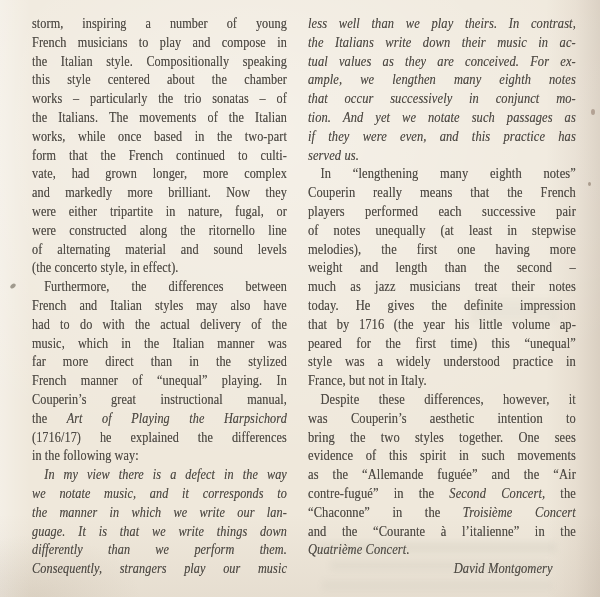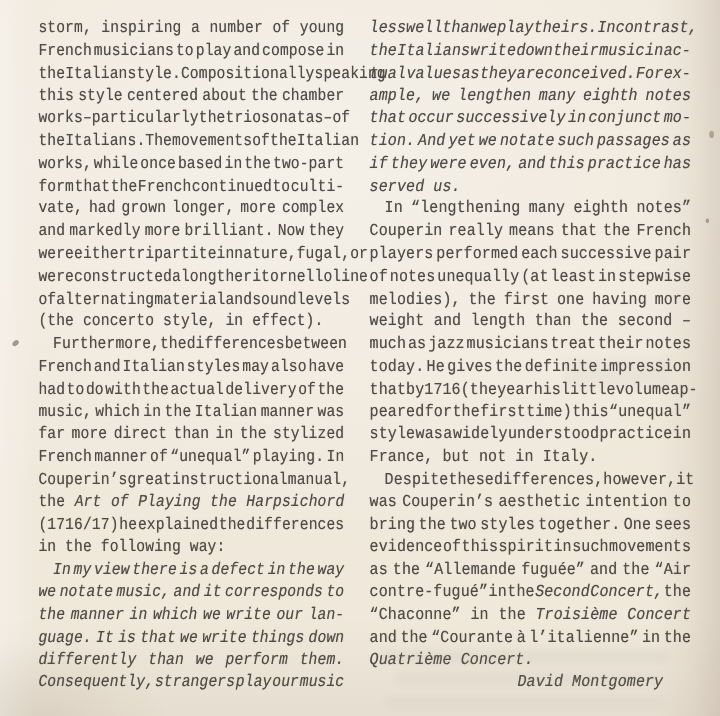--- a/index.html
+++ b/index.html
@@ -1,21 +1,21 @@
 <!DOCTYPE html>
 <html><head>
 <meta charset="utf-8">
 <style>
   html, body { margin: 0; padding: 0; }
   .page {
     position: relative;
     width: 600px;
     height: 597px;
     overflow: hidden;
-    font-family: Liberation Mono, monospace;
+    font-family: Liberation Serif, serif;
     background:
       radial-gradient(150px 90px at 6% 100%, rgba(120,98,72,0.10), rgba(120,98,72,0) 70%),
       radial-gradient(120% 90% at 42% 22%, rgba(255,255,255,0.38), rgba(255,255,255,0) 62%),
       linear-gradient(to right, rgba(125,92,70,0) 91%, rgba(125,92,70,0.07) 96%, rgba(105,78,60,0.16) 100%),
       linear-gradient(to bottom, rgba(115,88,66,0) 86%, rgba(115,88,66,0.07) 100%),
       linear-gradient(to left, rgba(255,255,255,0) 95%, rgba(255,255,255,0.30) 100%),
       #efe8db;
   }
   .col {
     position: absolute;

